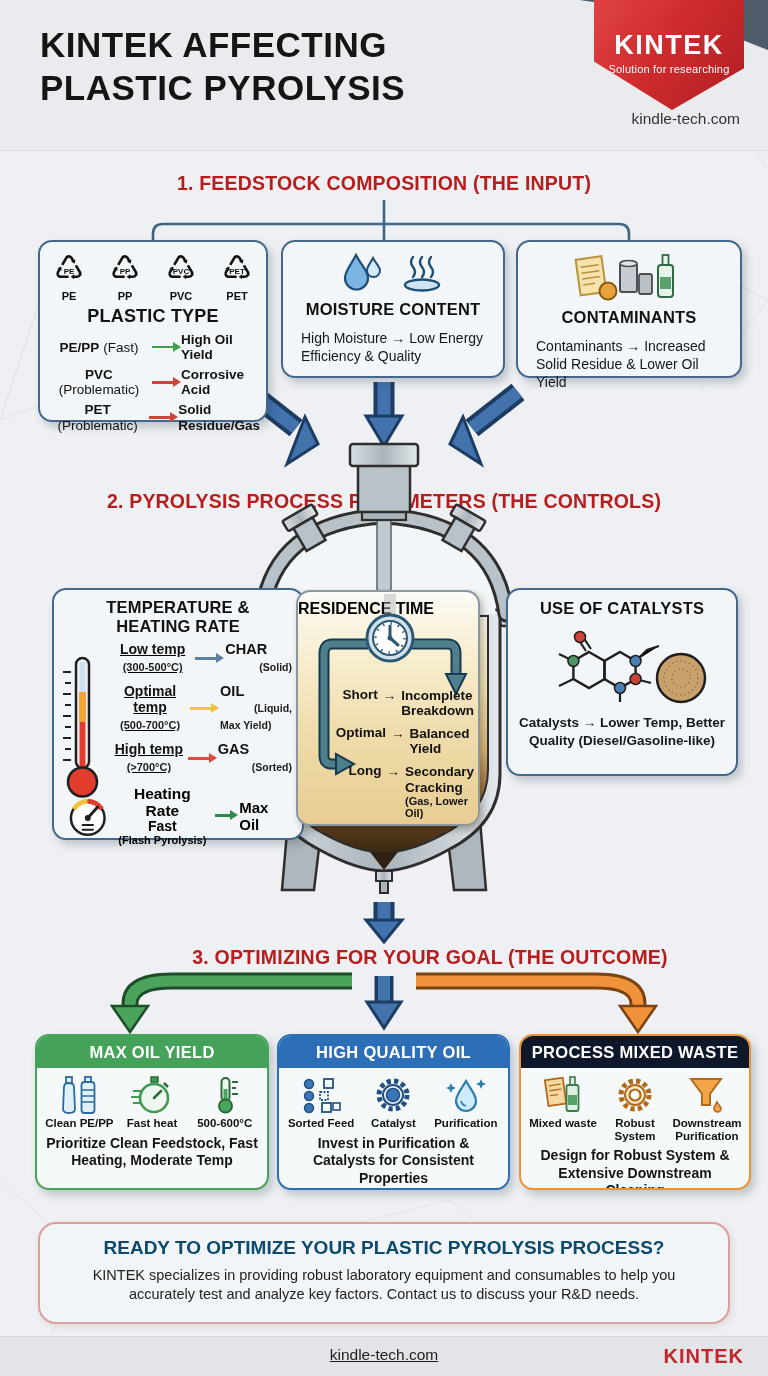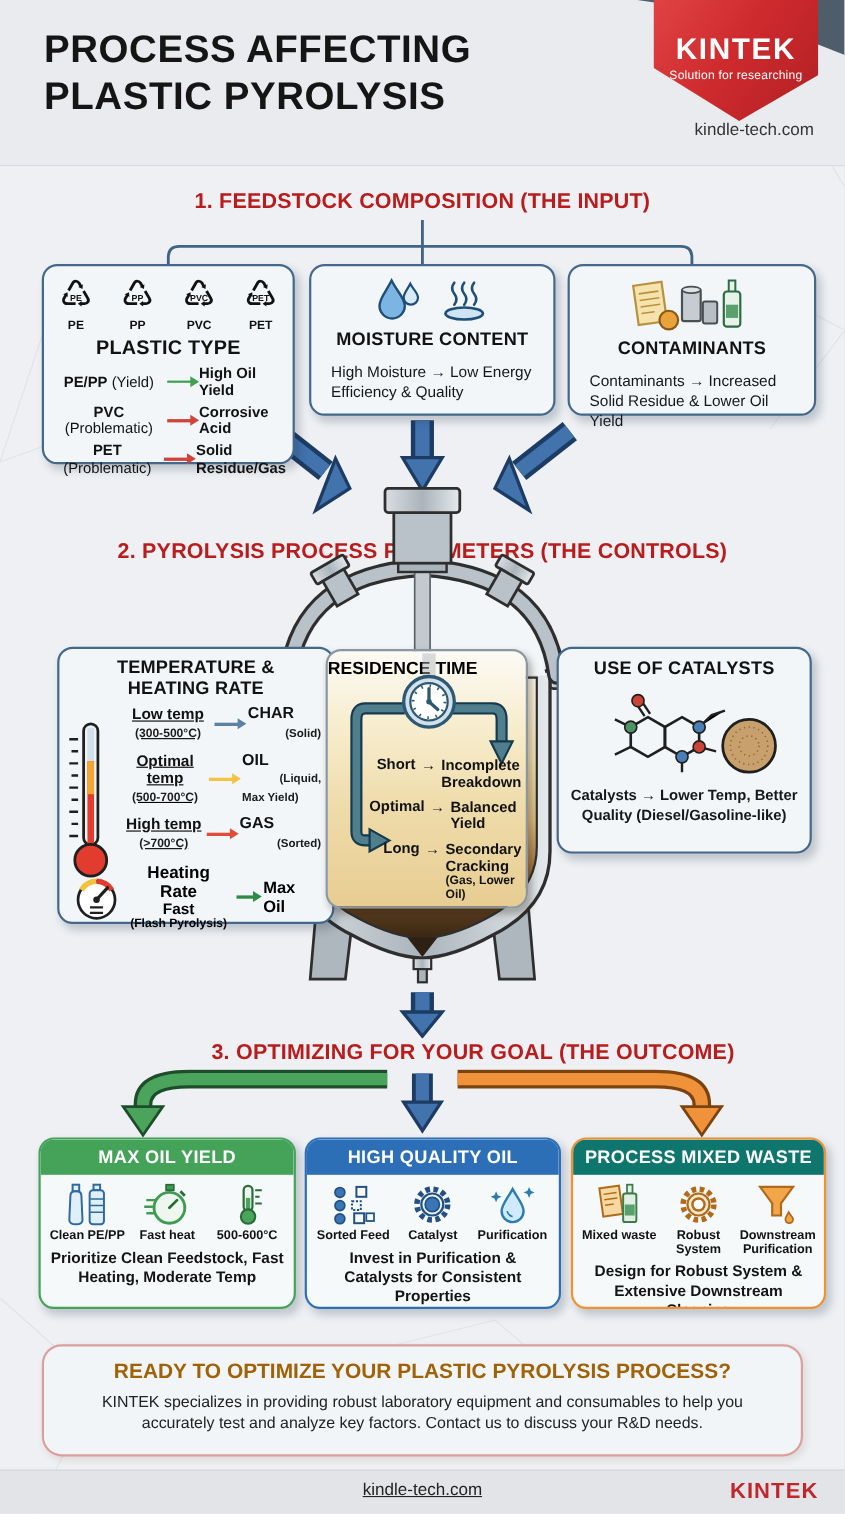--- a/index.html
+++ b/index.html
@@ -82,21 +82,21 @@
     border:2.5px solid #888;box-shadow:4px 5px 8px rgba(25,45,70,.22);z-index:2;overflow:hidden;}
   .obox .ohead{height:32px;line-height:32px;text-align:center;color:#fff;font-size:16.5px;font-weight:800;letter-spacing:.3px;}
   .oicons{display:flex;justify-content:space-around;align-items:flex-start;padding:7px 6px 0 6px;}
   .oicon{width:74px;text-align:center;}
   .oicon .olabel{font-size:11.5px;font-weight:800;color:#121212;line-height:1.1;margin-top:2px;}
   .odesc{text-align:center;font-size:14px;font-weight:700;color:#141414;line-height:1.25;padding:5px 8px 0 8px;}
 
   
   #cta{position:absolute;left:38px;top:1222px;width:692px;height:102px;background:#f2f5f7;border:2.5px solid #dca09c;
     border-radius:18px;box-sizing:border-box;box-shadow:2px 3px 6px rgba(120,60,60,.12);}
-  #cta h2{margin:13px 0 0 0;text-align:center;font-size:19px;font-weight:800;color:#a16207;}
+  #cta h2{margin:13px 0 0 0;text-align:center;font-size:19px;font-weight:800;color:#0c4a6e;}
   #cta p{margin:7px 36px 0 36px;text-align:center;font-size:14.5px;font-weight:500;color:#222;line-height:1.32;}
 
   
   #footer{position:absolute;left:0;top:1336px;width:768px;height:40px;background:#e2e4e7;border-top:1px solid #d3d6da;}
   #footer-site{position:absolute;left:0;width:768px;text-align:center;top:9px;font-size:15.5px;color:#222;text-decoration:underline;font-weight:500;}
   #footer-brand{position:absolute;right:24px;top:8px;font-size:20px;font-weight:800;color:#c0272d;letter-spacing:1px;}
 
   svg{display:block;}
 </style>
 </head>
@@ -113,21 +113,21 @@
       <path d="M650,240 L768,300 L700,390"></path>
         <path d="M40,300 L0,420 L110,380"></path>
     </g>
     <polygon points="470,0 610,100 690,0" fill="#f3f5f7" opacity="0.7"></polygon>
     <polygon points="0,0 120,0 40,120" fill="#e4e7ea" opacity="0.5"></polygon>
   </svg>
 
   <div id="header">
     <div id="corner-tri"></div>
     <div id="main-title">
-      <div>PROCESS AFFECTING</div>
+      <div>KINTEK AFFECTING</div>
       <div>PLASTIC PYROLYSIS</div>
     </div>
     <div id="ribbon">
       <div class="brand">KINTEK</div>
       <div class="tagline">Solution for researching</div>
     </div>
     <div id="header-site">kindle-tech.com</div>
   </div>
 
   <div class="sec-title" style="top:172px;">1. FEEDSTOCK COMPOSITION (THE INPUT)</div>
@@ -138,21 +138,21 @@
 
   <div class="ibox" style="left:38px;top:240px;width:230px;height:182px;padding:8px 4px;">
     <div class="icon-row">
       <div class="ricon"><span class="glyph">♺</span><span class="code-in">PE</span><span class="code-under">PE</span></div>
       <div class="ricon"><span class="glyph">♺</span><span class="code-in">PP</span><span class="code-under">PP</span></div>
       <div class="ricon"><span class="glyph">♺</span><span class="code-in">PVC</span><span class="code-under">PVC</span></div>
       <div class="ricon"><span class="glyph">♺</span><span class="code-in">PET</span><span class="code-under">PET</span></div>
     </div>
     <h3 style="margin-top:2px;font-size:18px;">PLASTIC TYPE</h3>
     <div class="prow">
-      <div class="pleft"><span class="lbl">PE/PP</span> <span class="sub">(Yield)</span></div>
+      <div class="pleft"><span class="lbl">PE/PP</span> <span class="sub">(Fast)</span></div>
       <span class="arr" style="color: rgb(61, 161, 79);"></span>
       <div class="pright">High Oil Yield</div>
     </div>
     <div class="prow">
       <div class="pleft"><span class="lbl">PVC</span> <span class="sub">(Problematic)</span></div>
       <span class="arr" style="color: rgb(207, 67, 56);"></span>
       <div class="pright">Corrosive Acid</div>
     </div>
     <div class="prow">
       <div class="pleft"><span class="lbl">PET</span> <span class="sub">(Problematic)</span></div>
@@ -446,21 +446,21 @@
           <polygon points="36,4 37.5,7.5 41,9 37.5,10.5 36,14 34.5,10.5 31,9 34.5,7.5" fill="#2b7db0"></polygon>
           <path d="M16,26 q1,4 5,5" fill="none" stroke="#2b7db0" stroke-width="1.6"></path>
         </svg>
         <div class="olabel">Purification</div>
       </div>
     </div>
     <div class="odesc">Invest in Purification &amp; Catalysts for Consistent Properties</div>
   </div>
 
   <div class="obox" style="left: 519px; width: 232px; border-color: rgb(240, 146, 47);">
-    <div class="ohead" style="background-color: #0f766e;">PROCESS MIXED WASTE</div>
+    <div class="ohead" style="background-color: #0f172a;">PROCESS MIXED WASTE</div>
     <div class="oicons">
       <div class="oicon">
         <svg style="margin:0 auto;" width="44" height="40" viewBox="0 0 44 40">
           <g transform="rotate(-8 14 20)">
             <rect x="6" y="4" width="18" height="26" fill="#f6d9a2" stroke="#b06a1a" stroke-width="1.8"></rect>
             <path d="M9,10 h12 M9,15 h12 M9,20 h8" stroke="#b06a1a" stroke-width="1.3"></path>
           </g>
           <rect x="29" y="2" width="5" height="8" fill="#dff0e3" stroke="#3f7a4a" stroke-width="1.6"></rect>
           <rect x="25.5" y="10" width="12" height="26" rx="2" fill="#dff0e3" stroke="#3f7a4a" stroke-width="1.8"></rect>
           <rect x="27" y="20" width="9" height="10" fill="#58a06c"></rect>

